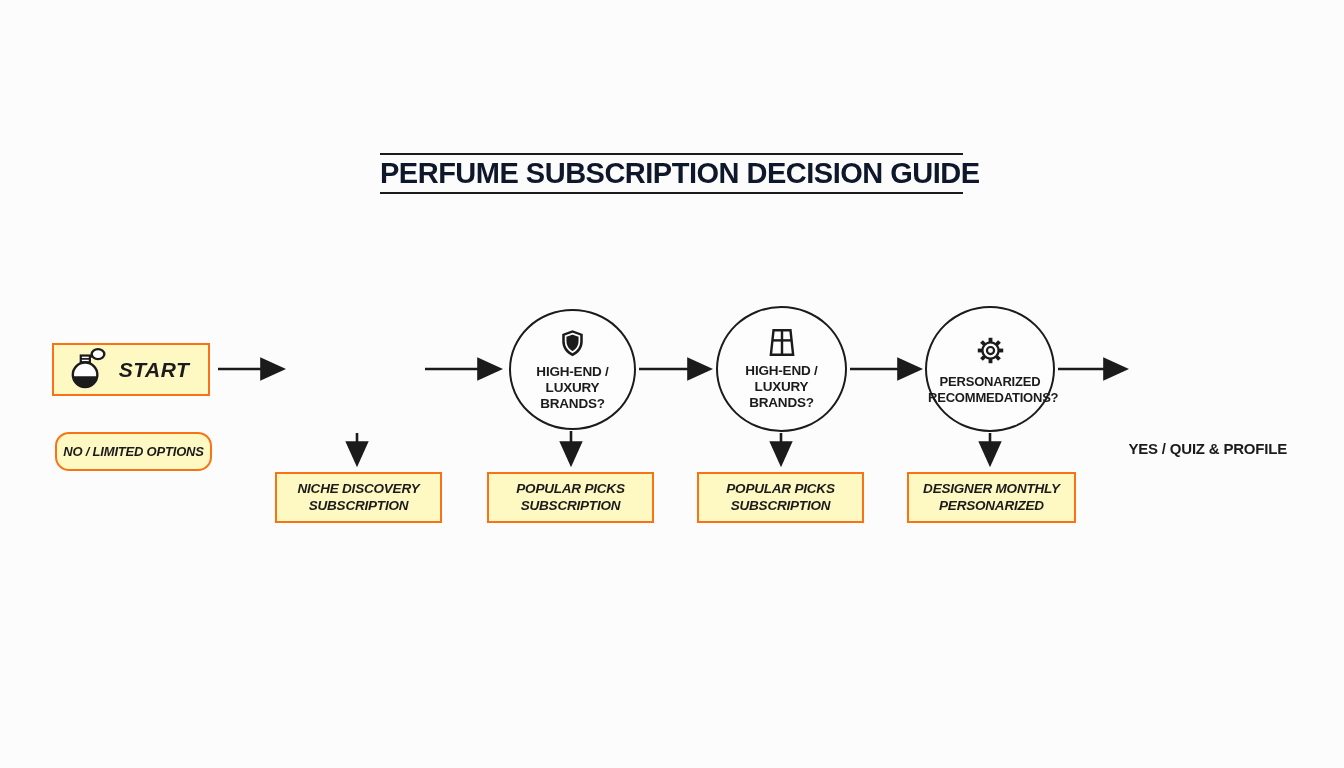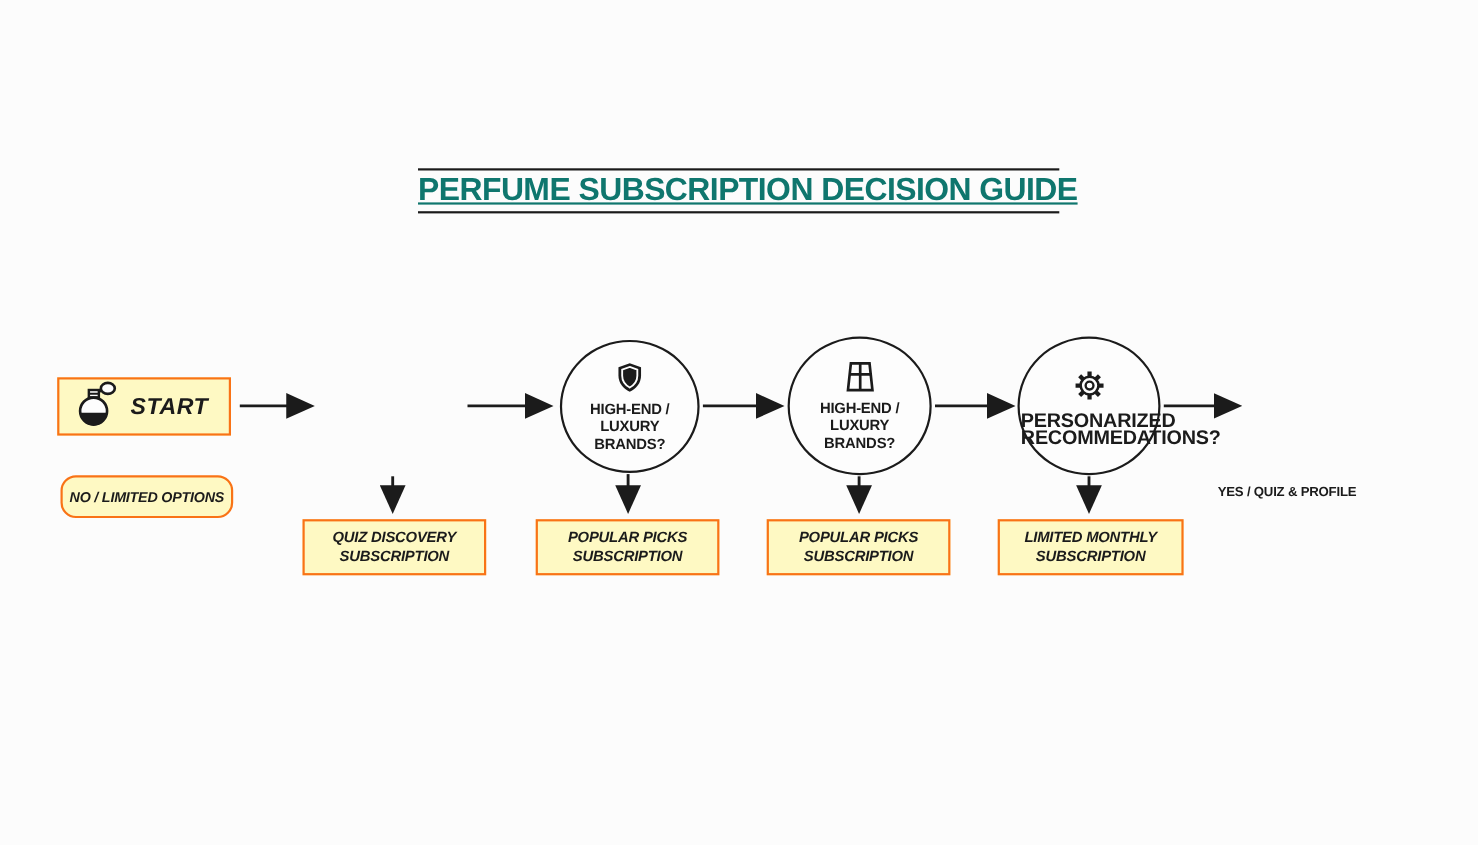--- a/index.html
+++ b/index.html
@@ -18,22 +18,21 @@
 
   
   .title-block{left:380px;top:153px;width:583px;text-align:center;}
   .title-rule{height:2px;background:#1b1b1b;width:100%;}
   .page-title{
     margin:2px 0;
     font-size:29px;font-weight:bold;
     letter-spacing:-0.5px;
     white-space:nowrap;
     line-height:33px;
-    color:#0f766e;
-    text-decoration:underline;
+    color:#0f172a;
   }
 
   
   .node-box{
     border:2px solid #f97316;
     background:#fef9c3;
     display:flex;align-items:center;justify-content:center;
     text-align:center;
     font-weight:bold;
     font-style:italic;
@@ -52,21 +51,21 @@
     left:55px;top:432px;width:157px;height:39px;
     font-size:13px;letter-spacing:-0.2px;border-radius:14px;
   }
   .end-box{
     left:1134px;top:343px;width:161px;height:52px;
     font-size:14px;line-height:17px;
   }
   .end-box .wrap-text{width:120px;}
   .yes-label{
     left:1107px;top:440px;width:180px;
-    text-align:left;font-weight:bold;font-size:12px;
+    text-align:right;font-weight:bold;font-size:15px;
     letter-spacing:-0.2px;
   }
 
   
   .decision{
     border:2.5px solid #1b1b1b;
     border-radius:50%;
     background:#fdfdfd;
     display:flex;flex-direction:column;
     align-items:center;justify-content:center;
@@ -75,21 +74,21 @@
     font-size:13.5px;line-height:16px;
     letter-spacing:-0.2px;
   }
   .decision .icon{margin-bottom:5px;line-height:0;}
   .circle-1{left:290px;top:304px;width:132px;height:128px;}
   .circle-1 .wrap-text{width:112px;}
   .circle-2{left:509px;top:309px;width:127px;height:121px;}
   .circle-2 .wrap-text{width:100px;}
   .circle-3{left:716px;top:306px;width:131px;height:126px;}
   .circle-3 .wrap-text{width:100px;}
-  .circle-4{left:925px;top:306px;width:130px;height:126px;font-size:18px;}
+  .circle-4{left:925px;top:306px;width:130px;height:126px;font-size:13px;}
   .circle-4 .wrap-text{width:124px;}
 
   
   .outcome{
     top:472px;height:51px;
     font-size:13.5px;line-height:16.5px;
     letter-spacing:-0.2px;
   }
   .outcome .wrap-text{width:140px;}
   .outcome-1{left:275px;width:167px;}
@@ -192,25 +191,25 @@
         </g>
       </svg>
     </span>
     <span class="wrap-text">PERSONARIZED RECOMMEDATIONS?</span>
   </div>
 
 
   <div class="abs yes-label">YES / QUIZ &amp; PROFILE</div>
 
   <div class="abs node-box outcome outcome-1">
-    <span class="wrap-text">QUIZ DISCOVERY SUBSCRIPTION</span>
+    <span class="wrap-text">NICHE DISCOVERY SUBSCRIPTION</span>
   </div>
   <div class="abs node-box outcome outcome-2">
     <span class="wrap-text">POPULAR PICKS SUBSCRIPTION</span>
   </div>
   <div class="abs node-box outcome outcome-3">
     <span class="wrap-text">POPULAR PICKS SUBSCRIPTION</span>
   </div>
   <div class="abs node-box outcome outcome-4">
-    <span class="wrap-text">LIMITED MONTHLY SUBSCRIPTION</span>
+    <span class="wrap-text">DESIGNER MONTHLY PERSONARIZED</span>
   </div>
 
 </div>
 
 </body></html>

